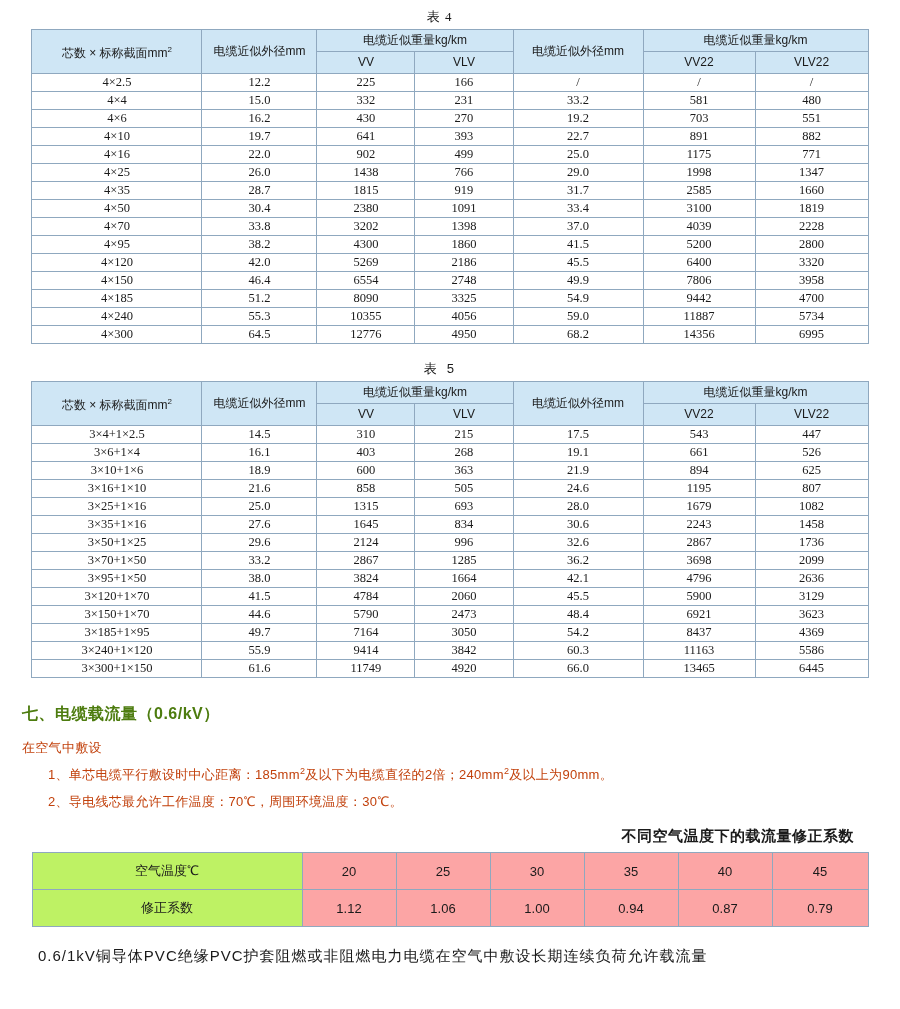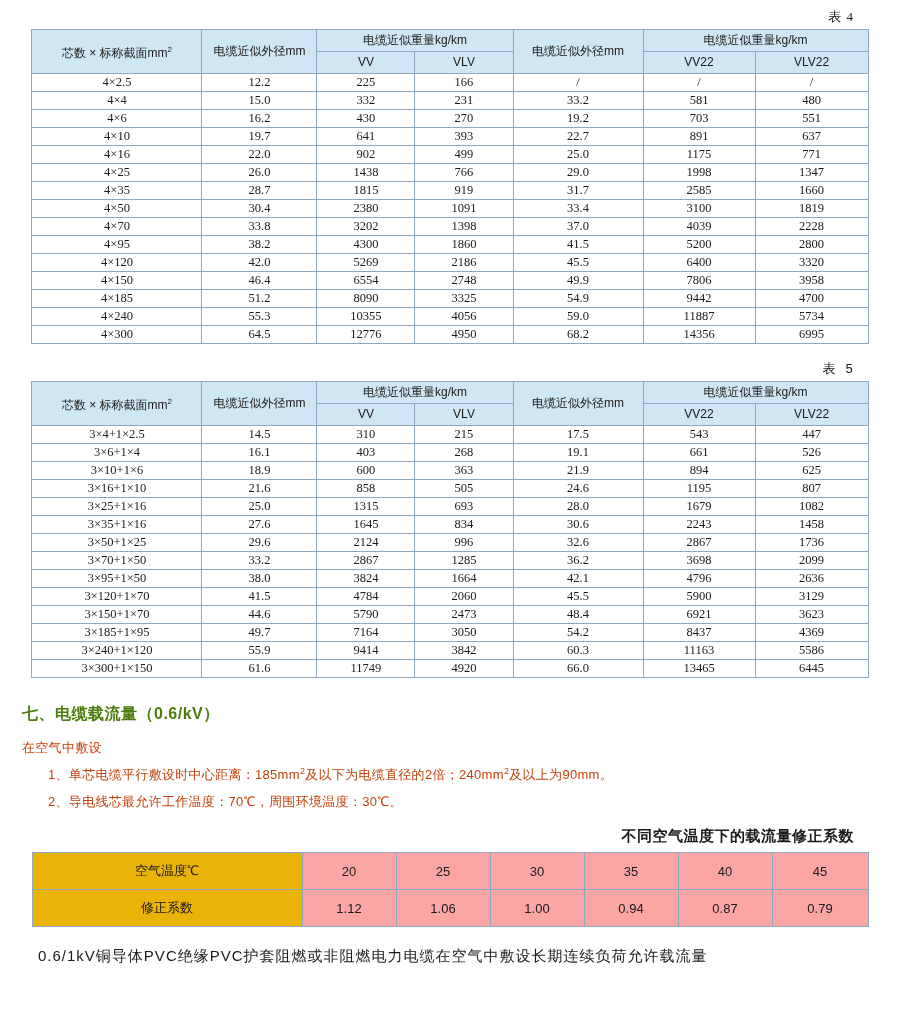--- a/index.html
+++ b/index.html
@@ -6,21 +6,21 @@
   body{
     width:900px;
     background:#ffffff;
     font-family:"Liberation Serif", serif;
     color:#1a1a1a;
     -webkit-font-smoothing:antialiased;
   }
   .page{width:900px; min-height:1009px; position:relative; padding:0; box-sizing:border-box;}
 
   .tbl-caption{
-    text-align:right;
+    text-align:center;
     font-family:"Liberation Serif", serif;
     font-size:13px;
     padding-right:46px;
     margin-top:8px;
     margin-bottom:3px;
     letter-spacing:1px;
     padding-left:25px;
   }
 
   table.data{
@@ -86,21 +86,21 @@
     font-size:13px;
   }
   table.coef td{
     border:1px solid #8fa8bf;
     text-align:center;
     height:34px;
     background:#cfe6f5;
     font-family:"Liberation Sans", sans-serif;
     font-size:13px;
   }
-  table.coef td.label{background:#eab308;}
+  table.coef td.label{background:#bef264;}
   table.coef td.val{background:#fca5a5;}
   .footnote{
     font-family:"Liberation Sans", sans-serif;
     font-size:15px;
     margin:20px 0 8px 38px;
     letter-spacing:1px;
   }
   .tiny-mark{
     margin:6px 0 0 46px;
     font-size:11px;
@@ -167,21 +167,21 @@
           <td>703</td>
           <td>551</td>
         </tr>
         <tr>
           <td class="first">4×10</td>
           <td>19.7</td>
           <td>641</td>
           <td>393</td>
           <td>22.7</td>
           <td>891</td>
-          <td>637</td>
+          <td>882</td>
         </tr>
         <tr>
           <td class="first">4×16</td>
           <td>22.0</td>
           <td>902</td>
           <td>499</td>
           <td>25.0</td>
           <td>1175</td>
           <td>771</td>
         </tr>

